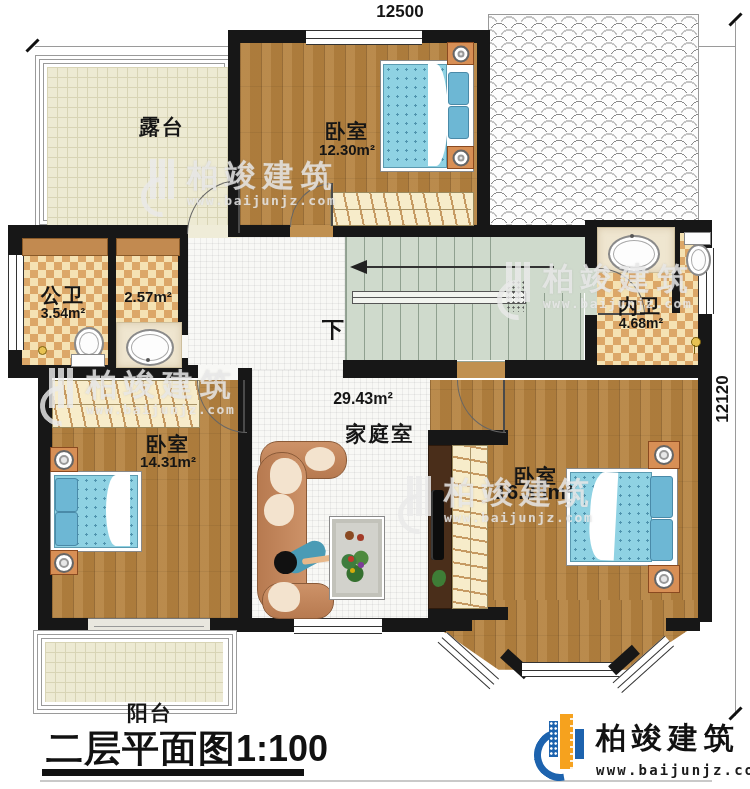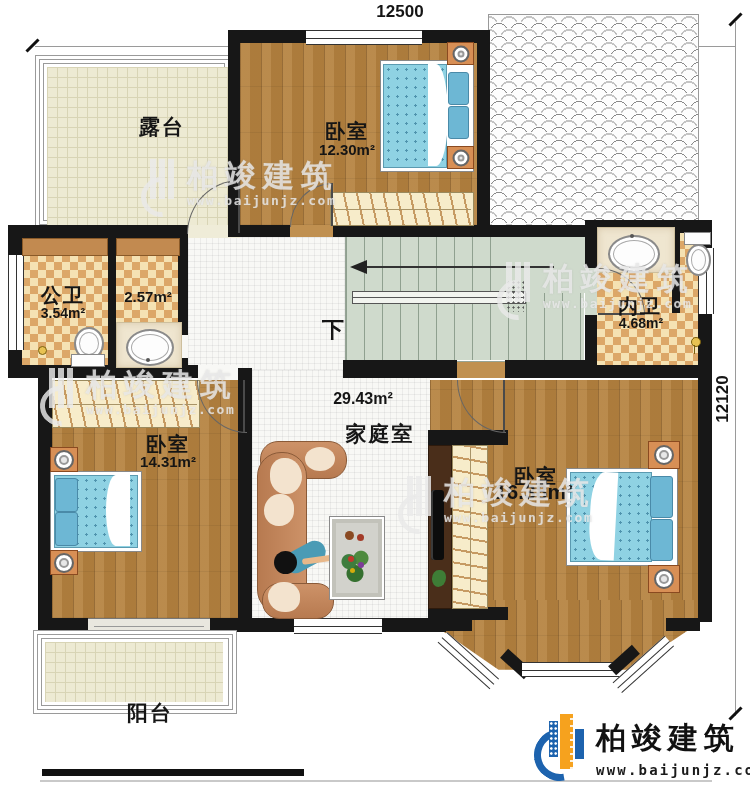--- a/index.html
+++ b/index.html
@@ -326,20 +326,23 @@
       </div>
   </div>
   <div class="wm" style="left:398px;top:476px;">
     <div class="wm-icon"></div>
     <div>
         <div class="wm-cjk">柏竣建筑</div>
          <div class="wm-url">www.baijunjz.com</div>
       </div>
   </div>
 
+  <div class="abs" style="left:46px;top:724px;white-space:nowrap;">
+    <span style="font-size:37px;font-weight:700;color:#111;letter-spacing:1px;">二层平面图</span><span style="font-size:36px;font-weight:600;color:#111;">1:100</span>
+  </div>
   <div class="abs" style="left:42px;top:769px;width:262px;height:7px;background:#111;"></div>
   <div class="abs" style="left:40px;top:780px;width:672px;height:2px;background:#c9c9c9;"></div>
   <div class="abs" style="left:310px;top:735px;font-size:16px;font-weight:600;color:#111;line-height:23px;white-space:nowrap;">
   </div>
   <div class="abs" style="left:534px;top:712px;display:flex;gap:8px;align-items:center;">
     <div class="logo-icon">
       <div class="logo-arc"></div>
       <div class="logo-b1"></div>
       <div class="logo-b2"></div>
       <div class="logo-b3"></div>

